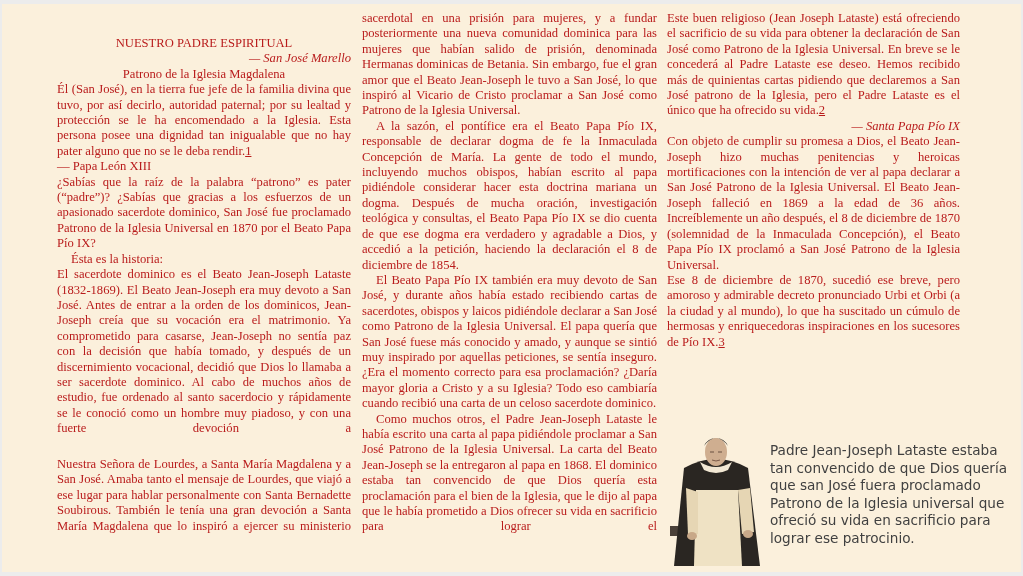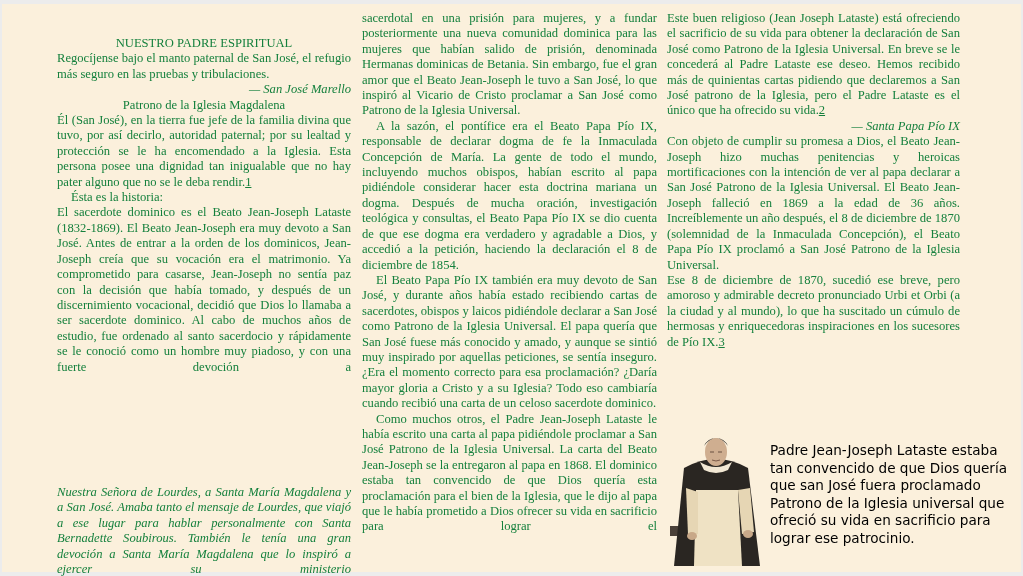--- a/index.html
+++ b/index.html
@@ -8,56 +8,57 @@
     background: #ececec;
     font-family: "DejaVu Serif", "Liberation Serif", serif;
   }
   .page {
     position: absolute; left: 2px; top: 4px; width: 1019px; height: 568px;
     background: #fbf0dc;
   }
   .col {
     position: absolute; top: 0;
     font-family: "Liberation Serif", "DejaVu Serif", serif;
-    color: #15803d;
+    color: #b91c1c;
     font-size: 12.6px;
     line-height: 15.4px;
   }
   .col p { margin: 0; text-align: justify; }
   .col p.last { text-align-last: left; }
   .indent { text-indent: 14px; }
   .center { text-align: left; text-align-last: center !important; }
   .right { text-align: right !important; text-align-last: right !important; font-style: italic; }
   .fn { text-decoration: underline; }
   .col1 { left: 55px; width: 294px; top: 32px; }
-  .col1b { left: 55px; width: 294px; top: 481px; font-style: italic; }
+  .col1b { left: 55px; width: 294px; top: 453px; }
   .col2 { left: 360px; width: 295px; top: 7px; }
   .col3 { left: 665px; width: 293px; top: 7px; }
   .jj { text-align-last: justify; }
   .figure {
     position: absolute; left: 666px; top: 424px; width: 96px; height: 140px;
   }
   .caption {
     position: absolute; left: 768px; top: 438px; width: 250px;
     font-family: "DejaVu Sans", "Liberation Sans", sans-serif;
-    font-size: 13.6px; line-height: 17.6px; color: #000000;
+    font-size: 13.6px; line-height: 17.6px; color: #404040;
   }
   .caption p { margin: 0; }
 </style>
 </head>
 <body>
 
 <div class="page">
 
   <div class="col col1">
     <p class="center">NUESTRO PADRE ESPIRITUAL</p>
-    <p class="last">Regocíjense bajo el manto paternal de San José, el refugio más seguro en las pruebas y tribulaciones.</p>
     <p class="right">— San José Marello</p>
     <p class="center">Patrono de la Iglesia Magdalena</p>
     <p class="last"><span>Él (San José), en la tierra fue jefe de la familia divina que tuvo, por así decirlo, autoridad paternal; por su lealtad y protección se le ha encomendado a la Iglesia. Esta persona posee una dignidad tan inigualable que no hay pater alguno que no se le deba rendir.</span><span class="fn">1</span></p>
+    <p class="last">— Papa León XIII</p>
+    <p class="last">¿Sabías que la raíz de la palabra “patrono” es pater (“padre”)? ¿Sabías que gracias a los esfuerzos de un apasionado sacerdote dominico, San José fue proclamado Patrono de la Iglesia Universal en 1870 por el Beato Papa Pío IX?</p>
     <p class="indent last">Ésta es la historia:</p>
     <p class="jj">El sacerdote dominico es el Beato Jean-Joseph Lataste (1832-1869). El Beato Jean-Joseph era muy devoto a San José. Antes de entrar a la orden de los dominicos, Jean-Joseph creía que su vocación era el matrimonio. Ya comprometido para casarse, Jean-Joseph no sentía paz con la decisión que había tomado, y después de un discernimiento vocacional, decidió que Dios lo llamaba a ser sacerdote dominico. Al cabo de muchos años de estudio, fue ordenado al santo sacerdocio y rápidamente se le conoció como un hombre muy piadoso, y con una fuerte devoción a</p>
   </div>
 
   <div class="col col1b">
     <p class="jj">Nuestra Señora de Lourdes, a Santa María Magdalena y a San José. Amaba tanto el mensaje de Lourdes, que viajó a ese lugar para hablar personalmente con Santa Bernadette Soubirous. También le tenía una gran devoción a Santa María Magdalena que lo inspiró a ejercer su ministerio</p>
   </div>
 
   <div class="col col2">
     <p class="last">sacerdotal en una prisión para mujeres, y a fundar posteriormente una nueva comunidad dominica para las mujeres que habían salido de prisión, denominada Hermanas dominicas de Betania. Sin embargo, fue el gran amor que el Beato Jean-Joseph le tuvo a San José, lo que inspiró al Vicario de Cristo proclamar a San José como Patrono de la Iglesia Universal.</p>

